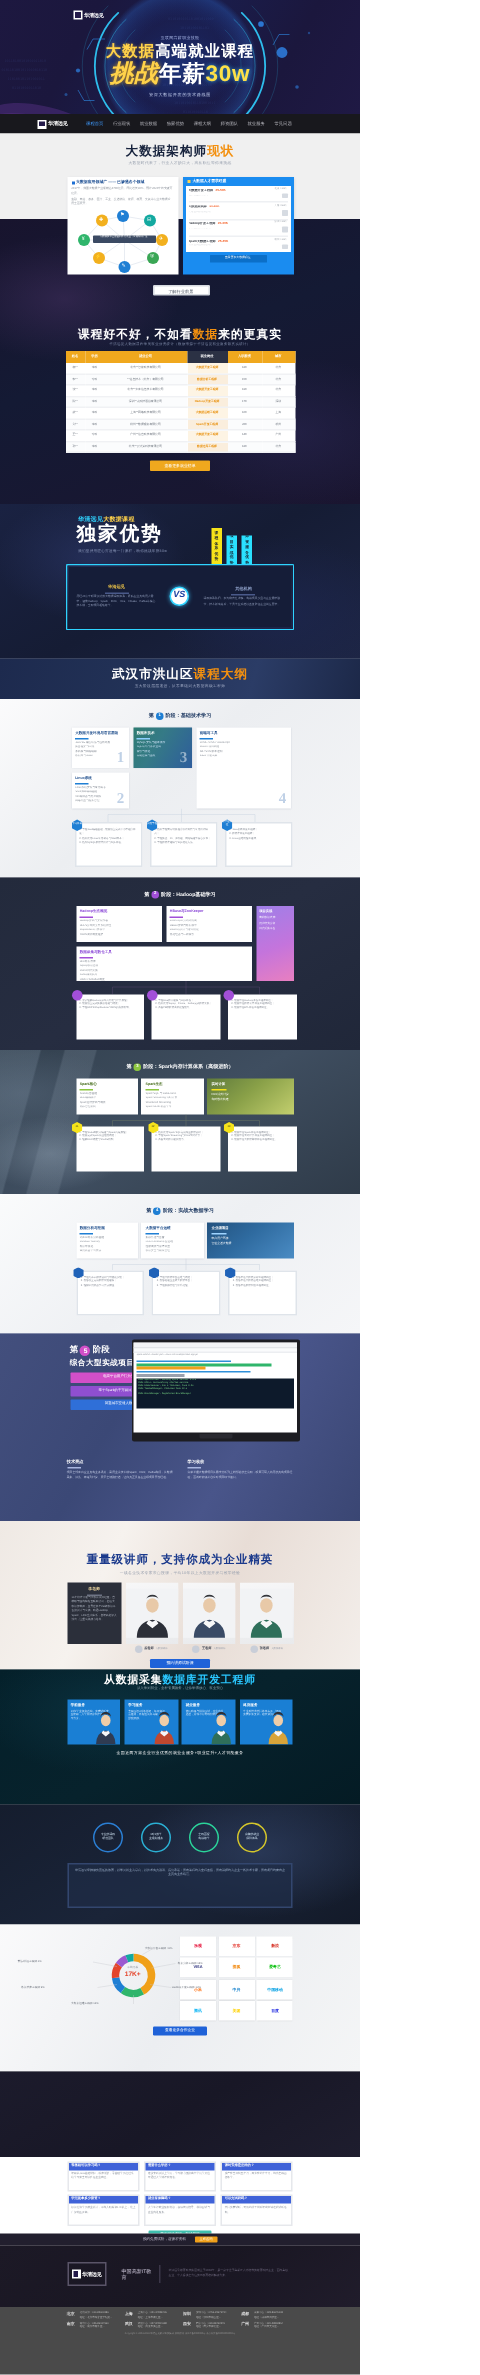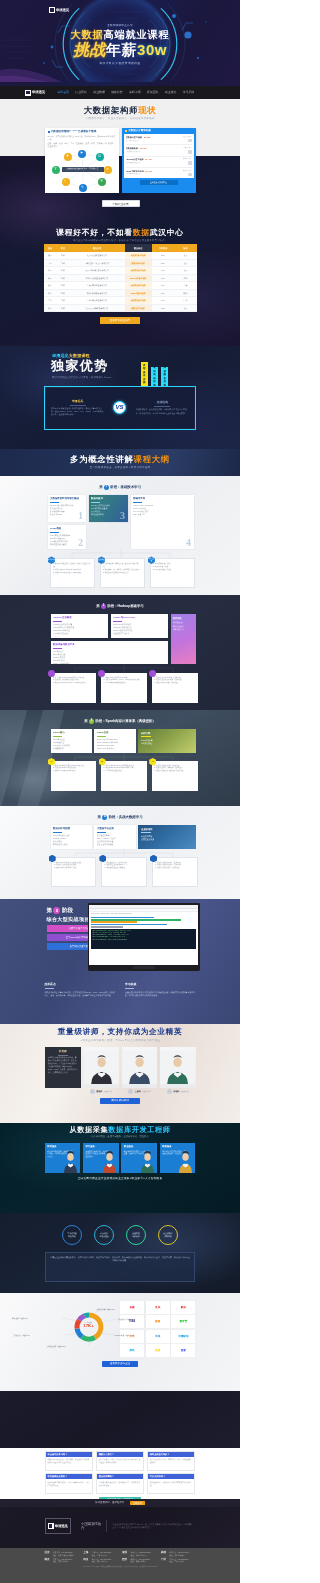--- a/index.html
+++ b/index.html
@@ -4,21 +4,21 @@
 <title>big-data-course-landing</title>
 <style>
 *{box-sizing:border-box;margin:0;padding:0}
 html,body{width:240px;height:1583px;overflow:hidden}
 body{font-family:"Liberation Sans",sans-serif;font-size:3px;line-height:1.3;color:#333;background:#fff}
 .page{position:relative;width:240px;height:1583px}
 .sec{position:relative;width:240px;overflow:hidden}
 .wrap{position:relative;width:151px;margin:0 auto}
 
 
-#banner{height:86px;background:#1b173d}
+#banner{height:76px;background:#1b173d}
 #banner .bg{position:absolute;inset:0;background:
    radial-gradient(ellipse 52px 34px at 50% 62%, rgba(30,52,122,.85), transparent 72%),
    radial-gradient(ellipse 80px 52px at 50% 50%, rgba(26,40,100,.7), transparent 74%),
    linear-gradient(118deg,#1d1840 0%,#1b173d 24%,#1a1d4c 50%,#1b173d 76%,#1f1944 100%)}
 #banner svg.deco{position:absolute;inset:0;width:240px;height:82px}
 #banner .logo{position:absolute;left:49px;top:7px;width:27px;height:6px}
 #banner .kicker{position:absolute;left:0;right:0;top:23.5px;text-align:center;color:#a9b7e6;font-size:2.6px;letter-spacing:.25px}
 #banner .l1{position:absolute;left:0;right:0;top:29px;text-align:center;font-size:10.2px;font-weight:bold;letter-spacing:.8px;line-height:1.15}
 #banner .l1 .a{color:#ffd24a;text-shadow:0 0 2px rgba(255,190,40,.55)}
 #banner .l1 .b{color:#fff}
@@ -151,21 +151,21 @@
 #st4{height:93px;background:#f2f3f5;position:relative}
 #st4 .bgimg{position:absolute;inset:0;background:linear-gradient(140deg,#fafbfc 0%,#eef0f3 50%,#f5f6f8 100%)}
 #st5{height:125px;background:#3c4a7a;position:relative;overflow:hidden}
 #st5 .bgimg{position:absolute;inset:0;background:
   linear-gradient(120deg,#434f7d 0%,#3b4876 35%,#49558a 65%,#3a4673 100%)}
 
 
 #teach{height:99px;background:#efe7e2;position:relative;overflow:hidden}
 #teach .bgimg{position:absolute;inset:0;background:
   linear-gradient(115deg,#efe9e4 0%,#f6f2ee 30%,#e8ddd6 60%,#f3eeea 100%)}
-#teach .sechead{padding-top:4px}
+#teach .sechead{padding-top:22px}
 #teach .sechead .h{font-size:7.6px;color:#1b3a8c}
 #teach .row{display:flex;gap:3px;margin-top:5px;justify-content:center}
 #teach .tcard{width:44px;height:41px;position:relative;overflow:hidden}
 #teach .tcard.feat{background:#2b2f3a;padding:3px 3.2px}
 #teach .tcard.feat h6{color:#f0d9a0;font-size:2.6px;text-align:center;font-weight:bold;margin-bottom:1.4px}
 #teach .tcard.feat .ln{width:10px;height:.3px;background:#6d7383;margin:0 auto 1.6px}
 #teach .tcard.feat p{color:#aeb4c0;font-size:1.8px;line-height:1.65}
 #teach .tcard .ph{position:absolute;inset:0;background:linear-gradient(170deg,#f7f7f8 0%,#e9eaec 100%)}
 #teach .nmrow{display:flex;gap:3px;justify-content:center;margin-top:1.4px}
 #teach .nm{width:44px;text-align:center;font-size:2.1px;color:#3c4250;font-weight:bold;display:flex;gap:1.4px;align-items:center;justify-content:center}
@@ -430,21 +430,21 @@
       </div>
     </div>
     <div class="ctab btn">了解行业前景</div>
   </div>
 </section>
 
 <section class="sec" id="datasec">
   <div class="bgimg"></div>
   <div class="wrap">
     <div class="sechead dark">
-      <div class="h"><span>课程好不好，不如看</span><span class="hi">数据</span><span>武汉中心</span></div>
+      <div class="h"><span>课程好不好，不如看</span><span class="hi">数据</span><span>来的更真实</span></div>
       <div class="s">华清远见大数据课程学员就业薪资统计（数据来源于华清远见就业服务部真实统计）</div>
     </div>
     <table>
       <colgroup>
             <col class="c1">
             <col class="c2">
             <col class="c3">
             <col class="c4">
             <col class="c5">
             <col class="c6">
@@ -576,21 +576,21 @@
       <p>课程体系陈旧，多为概念性讲解，实战项目少且与企业需求脱节，技术版本落后，学员毕业后难以直接胜任企业岗位要求。</p>
     </div>
   </div>
   <div class="vs">VS</div>
 </section>
 
 <section class="sec" id="outhead">
   <div class="bgimg"></div>
   <div class="wrap">
     <div class="sechead dark">
-      <div class="h"><span>多为概念性讲解</span><span class="hi">课程大纲</span></div>
+      <div class="h"><span>武汉市洪山区</span><span class="hi">课程大纲</span></div>
       <div class="s">五大阶段层层递进，从零基础到大数据高级工程师</div>
     </div>
   </div>
 </section>
 
 <section class="sec" id="st1">
   <div class="bgimg"></div>
   <div class="wrap" id="st1wrap" style="padding-top: 9px;">
         <div class="stagehead" style="color: rgb(22, 50, 92);">
           <span>第</span>

